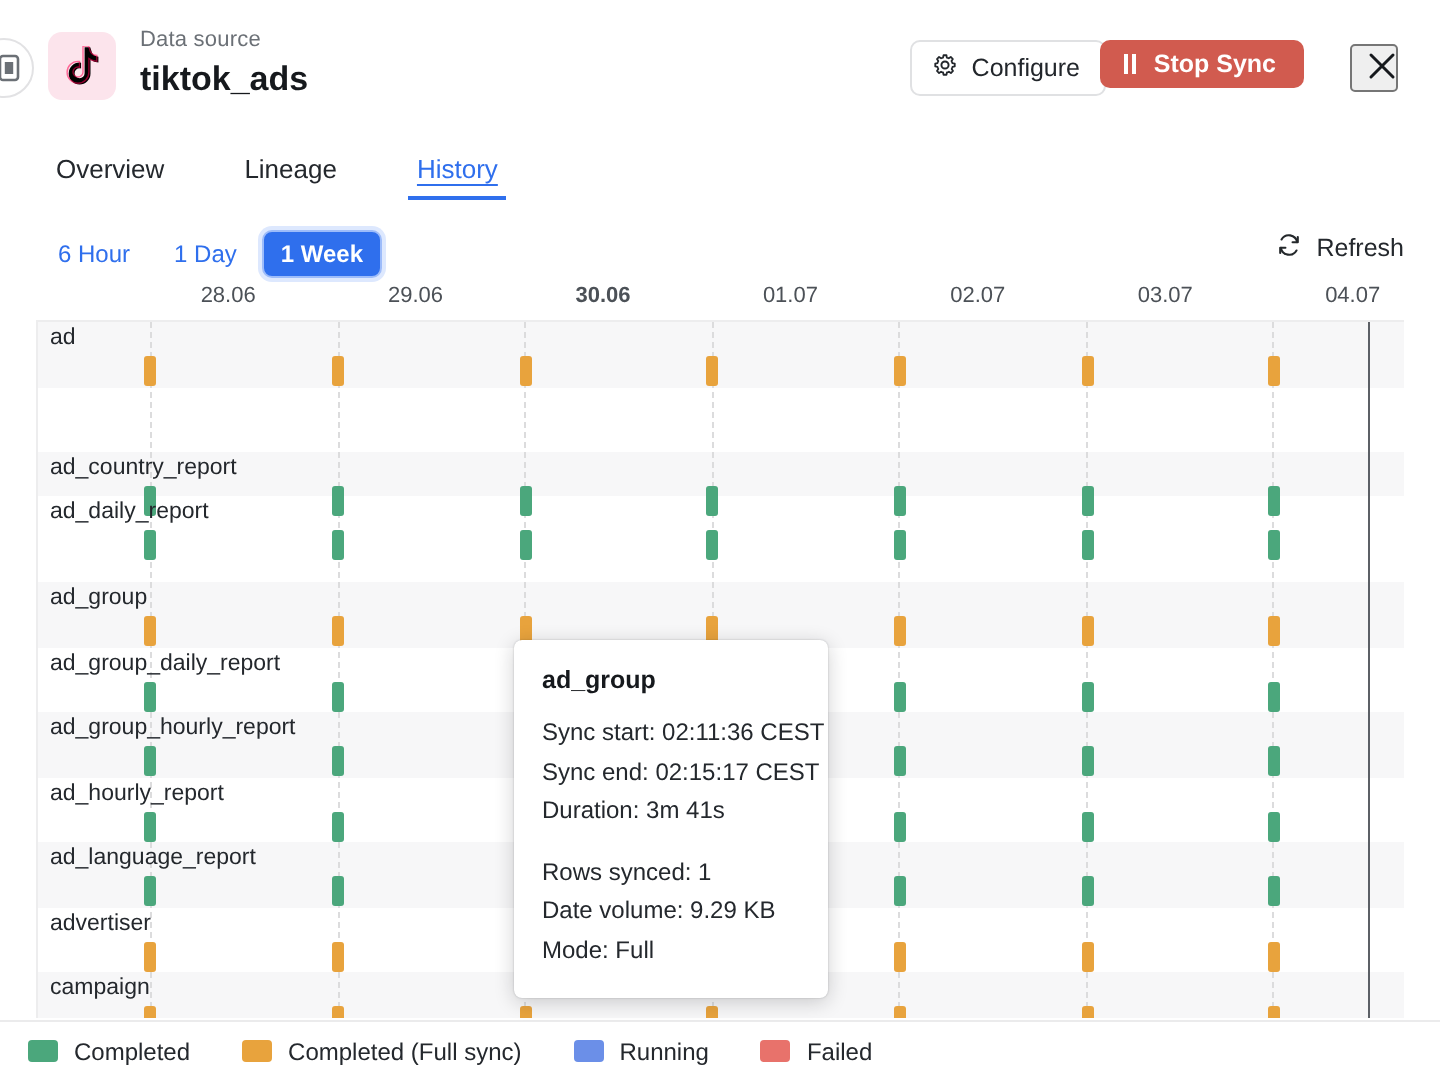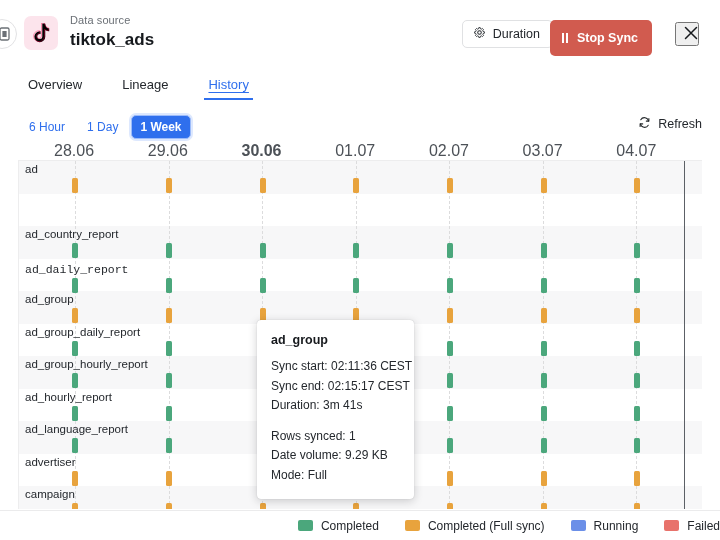--- a/index.html
+++ b/index.html
@@ -86,21 +86,21 @@
     border-radius: 5px;
     background: #ffffff;
     font-size: 12.5px;
     color: #22262b;
     box-sizing: border-box;
   }
   .stop-btn {
     position: absolute;
     right: 68px;
     top: 20px;
-    height: 36px;
+    height: 24px;
     padding: 0 14px 0 12px;
     display: flex;
     align-items: center;
     gap: 9px;
     border: none;
     border-radius: 5px;
     background: #d15b4f;
     color: #ffffff;
     font-size: 12.5px;
     font-weight: bold;
@@ -195,24 +195,25 @@
   .axis {
     position: absolute;
     top: 142px;
     left: 18px;
     width: 684px;
     height: 16px;
   }
   .axis-tick {
     position: absolute;
     top: 0;
-    font-size: 16px;
+    font-size: 11px;
     color: #4c5157;
     transform: translateX(-50%);
     white-space: nowrap;
+    margin-left: 40px;
   }
 
   .chart {
     position: absolute;
     top: 160px;
     left: 18px;
     width: 684px;
     height: 349px;
     border-top: 1px solid #ededee;
     border-left: 1px solid #ededee;
@@ -293,21 +294,20 @@
     top: 510px;
     width: 720px;
     height: 30px;
     border-top: 1px solid #ebebec;
     display: flex;
     align-items: center;
     gap: 26px;
     padding-left: 14px;
     box-sizing: border-box;
     background: #ffffff;
-    justify-content: flex-end;
   }
   .legend-item {
     display: flex;
     align-items: center;
     gap: 8px;
     font-size: 12px;
     color: #24282d;
   }
   .swatch {
     width: 15px;
@@ -343,21 +343,21 @@
       <div class="source-title">tiktok_ads</div>
     </div>
 
     <button class="configure-btn">
       <span>
         <svg width="13" height="13" viewBox="0 0 16 16">
           <path d="M8 5.2a2.8 2.8 0 1 0 0 5.6 2.8 2.8 0 0 0 0-5.6zm0 4.4a1.6 1.6 0 1 1 0-3.2 1.6 1.6 0 0 1 0 3.2z" fill="#22262b"></path>
           <path d="M14 8.9v-1.8l-1.5-.3a4.8 4.8 0 0 0-.5-1.2l.85-1.25-1.3-1.3-1.25.85a4.8 4.8 0 0 0-1.2-.5L8.9 2h-1.8l-.3 1.4a4.8 4.8 0 0 0-1.2.5L4.35 3.05l-1.3 1.3.85 1.25a4.8 4.8 0 0 0-.5 1.2L2 7.1v1.8l1.4.3c.12.42.29.82.5 1.2l-.85 1.25 1.3 1.3 1.25-.85c.38.21.78.38 1.2.5l.3 1.4h1.8l.3-1.4c.42-.12.82-.29 1.2-.5l1.25.85 1.3-1.3-.85-1.25c.21-.38.38-.78.5-1.2z" fill="none" stroke="#22262b" stroke-width="1.1" stroke-linejoin="round"></path>
         </svg>
       </span>
-      <span>Duration</span>
+      <span>Configure</span>
     </button>
 
     <button class="stop-btn">
       <span class="pause-ico">
           <i></i>
           <i></i>
         </span>
       <span>Stop Sync</span>
     </button>
 
@@ -430,21 +430,21 @@
       <div class="row odd" style="top: 65px;">
         <div class="row-label">ad_country_report</div>
         <div class="marker" style="left: 8.2%; background: rgb(75, 167, 124);"></div>
         <div class="marker" style="left: 21.9%; background: rgb(75, 167, 124);"></div>
         <div class="marker" style="left: 35.6%; background: rgb(75, 167, 124);"></div>
         <div class="marker" style="left: 49.3%; background: rgb(75, 167, 124);"></div>
         <div class="marker" style="left: 63%; background: rgb(75, 167, 124);"></div>
         <div class="marker" style="left: 76.7%; background: rgb(75, 167, 124);"></div>
         <div class="marker" style="left: 90.4%; background: rgb(75, 167, 124);"></div>
       </div>
-      <div class="row even" style="top: 100px; font-family: Liberation Mono, monospace;">
+      <div class="row even" style="top: 87px;">
         <div class="row-label">ad_daily_report</div>
         <div class="marker" style="left: 8.2%; background: rgb(75, 167, 124);"></div>
         <div class="marker" style="left: 21.9%; background: rgb(75, 167, 124);"></div>
         <div class="marker" style="left: 35.6%; background: rgb(75, 167, 124);"></div>
         <div class="marker" style="left: 49.3%; background: rgb(75, 167, 124);"></div>
         <div class="marker" style="left: 63%; background: rgb(75, 167, 124);"></div>
         <div class="marker" style="left: 76.7%; background: rgb(75, 167, 124);"></div>
         <div class="marker" style="left: 90.4%; background: rgb(75, 167, 124);"></div>
       </div>
       <div class="row odd" style="top: 130px;">

